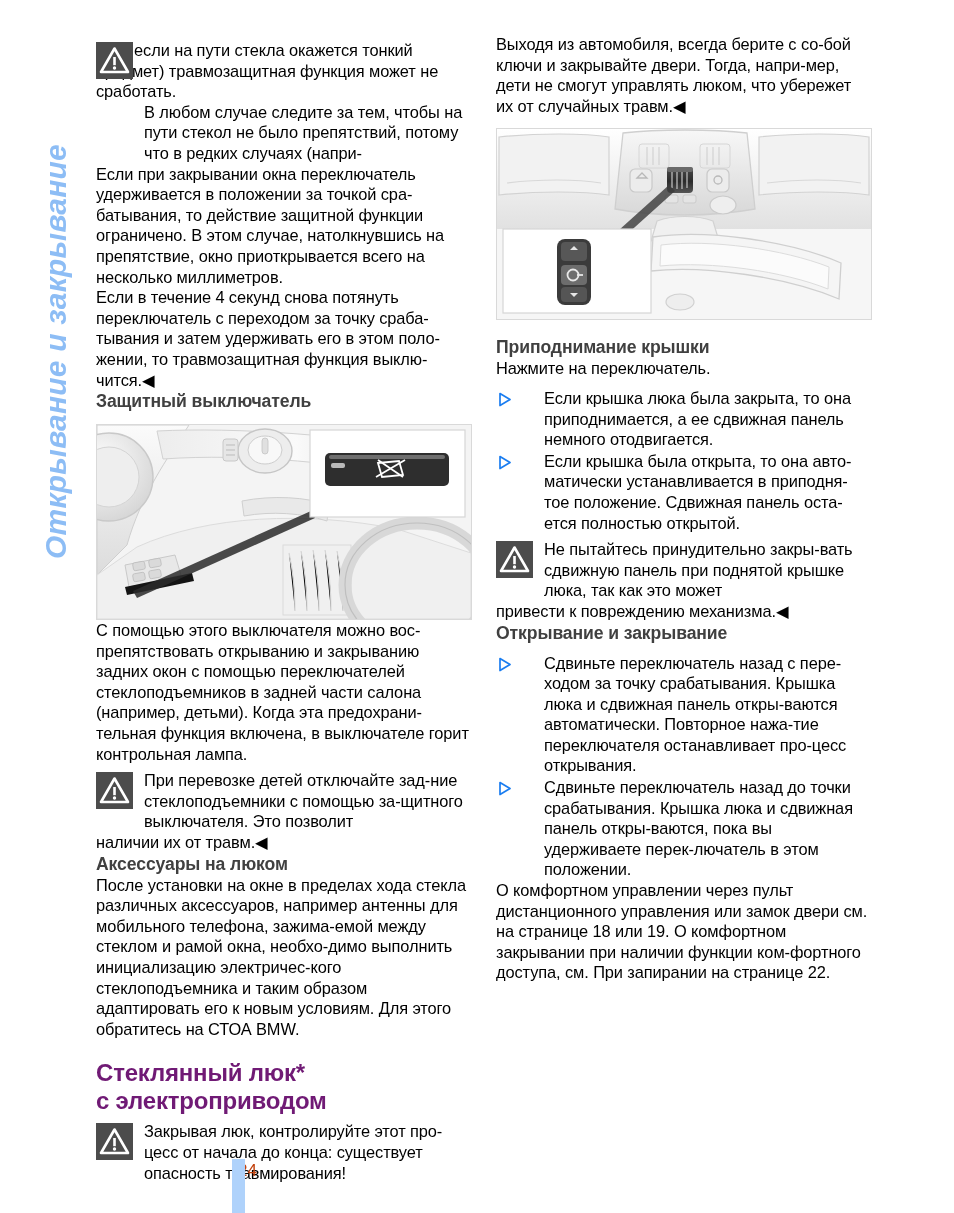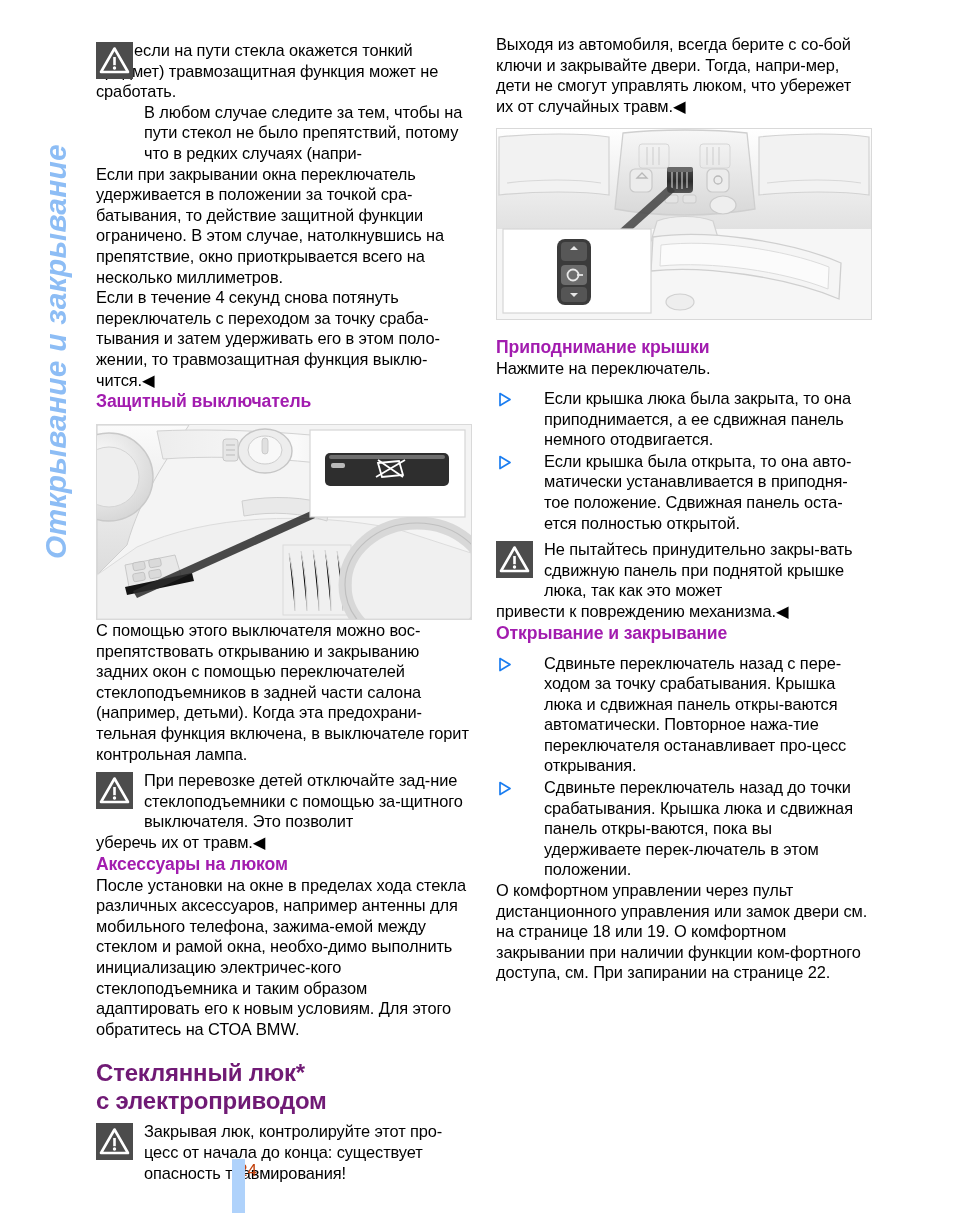--- a/index.html
+++ b/index.html
@@ -54,21 +54,21 @@
     margin: 0;
     font-size: 16.4px;
     line-height: 20.6px;
     letter-spacing: -0.1px;
   }
   p.body + p.body { margin-top: 0px; }
   p.gap { }
 
   h2.heading {
     margin: 0;
-    color: #a21caf;
+    color: #404040;
     font-size: 17.6px;
     font-weight: bold;
     line-height: 22px;
     letter-spacing: -0.1px;
   }
   h1.section-title {
     margin: 0;
     color: #701a75;
     font-size: 24px;
     font-weight: bold;
@@ -261,21 +261,21 @@
 
   <div class="warn">
     <span class="warn-icon">
       <svg width="37" height="37" viewBox="0 0 37 37">
         <polygon points="18.5,6.5 32,30 5,30" fill="none" stroke="#ffffff" stroke-width="2.6" stroke-linejoin="round"></polygon>
         <rect x="17.2" y="15" width="2.6" height="8.2" fill="#ffffff"></rect>
         <circle cx="18.5" cy="26" r="1.7" fill="#ffffff"></circle>
       </svg>
     </span>
     <p class="warn-lines warn-indent">При перевозке детей отключайте зад-ние стеклоподъемники с помощью за-щитного выключателя. Это позволит</p>
-    <p class="warn-lines warn-full"><span>уберечь их от травм.</span><span class="end-mark">◀</span></p>
+    <p class="warn-lines warn-full"><span>наличии их от травм.</span><span class="end-mark">◀</span></p>
   </div>
 
   <h2 class="heading sp-before-heading">Аксессуары на люком</h2>
 
   <p class="body sp-after-heading">После установки на окне в пределах хода стекла различных аксессуаров, например антенны для мобильного телефона, зажима-емой между стеклом и рамой окна, необхо-димо выполнить инициализацию электричес-кого стеклоподъемника и таким образом адаптировать его к новым условиям. Для этого обратитесь на СТОА BMW.</p>
 
   <h1 class="section-title" style="margin-top:20px">
     <span>Стеклянный люк*</span><br>
     <span>с электроприводом</span>
   </h1>

